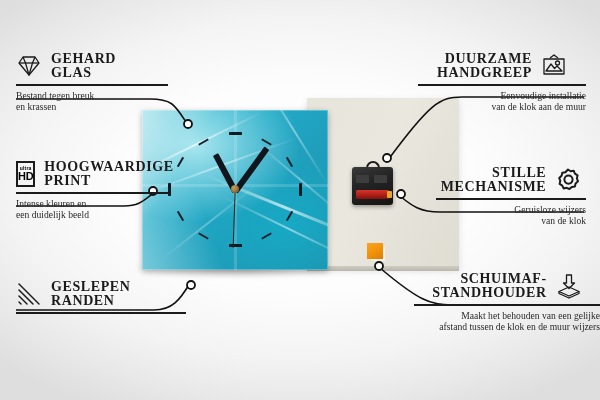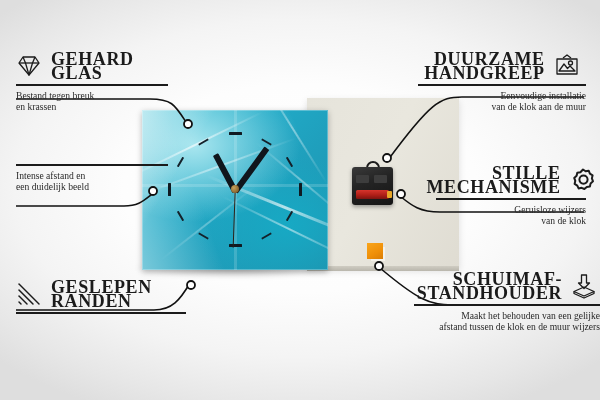--- a/index.html
+++ b/index.html
@@ -99,21 +99,21 @@
 
   
   #leaders { position: absolute; inset: 0; width: 600px; height: 400px; }
 
   
   .feature { position: absolute; }
   .feature .head { display: flex; align-items: center; gap: 9px; }
   .feature.right .head { justify-content: center; }
   .feature .title {
     font-family: "Liberation Serif", serif;
-    font-weight: bold; font-size: 18px; line-height: 14px;
+    font-weight: bold; font-size: 14px; line-height: 14px;
     letter-spacing: .6px; color: #1b1b1b; text-transform: uppercase;
     white-space: pre-line;
   }
   .feature.right .title { text-align: right; }
   .feature .rule { height: 1.6px; background: #1b1b1b; margin-top: 4px; }
   .feature .desc {
     font-family: "Liberation Serif", serif;
     font-size: 9.6px; line-height: 11.4px; color: #2a2a2a;
     margin-top: 4px; white-space: pre-line;
   }
@@ -220,22 +220,30 @@
       </svg>
       <div class="title">GEHARD
 GLAS</div>
     </div>
     <div class="rule"></div>
     <div class="desc">Bestand tegen breuk
 en krassen</div>
   </div>
 
   <div class="feature left" id="f-print">
-    <div class="rule"></div>
-    <div class="desc">Intense afstand en
+    <div class="head">
+      <div class="hd-badge">
+        <span class="u">ultra</span>
+        <span class="h">HD</span>
+      </div>
+      <div class="title">HOOGWAARDIGE
+PRINT</div>
+    </div>
+    <div class="rule"></div>
+    <div class="desc">Intense kleuren en
 een duidelijk beeld</div>
   </div>
 
   <div class="feature left" id="f-randen">
     <div class="head">
       <svg class="ico" viewBox="0 0 26 26">
         <g stroke="#1b1b1b" stroke-width="1.5" stroke-linecap="round">
           <path d="M3,3 L23,23"></path>
           <path d="M3,9 L17,23"></path>
           <path d="M3,15 L11,23"></path>

